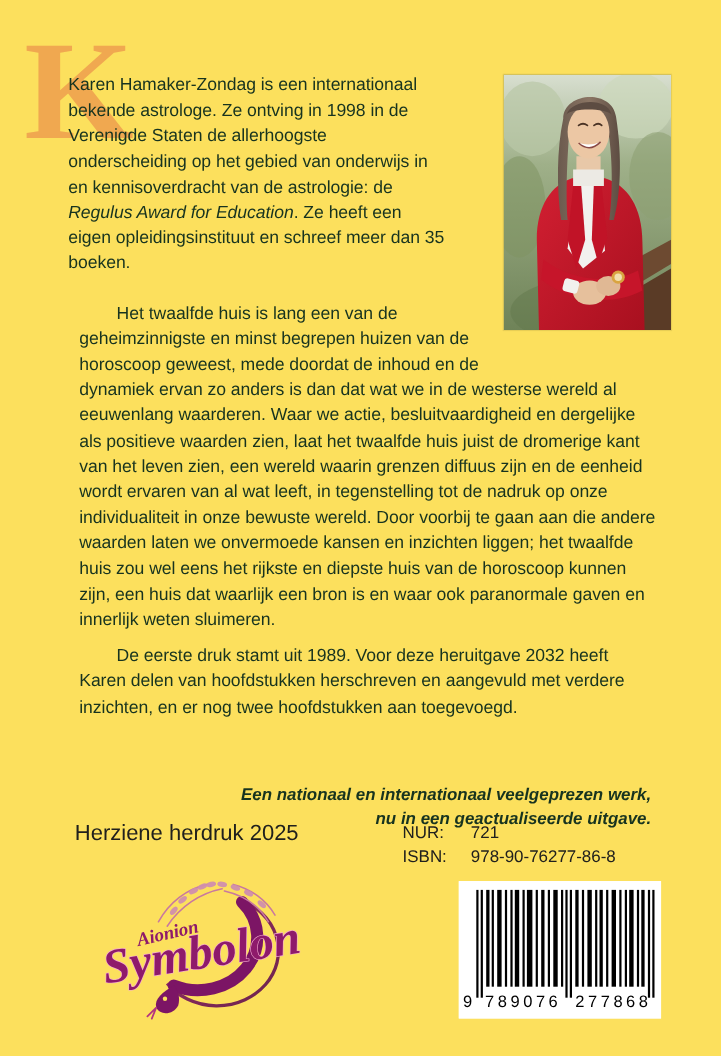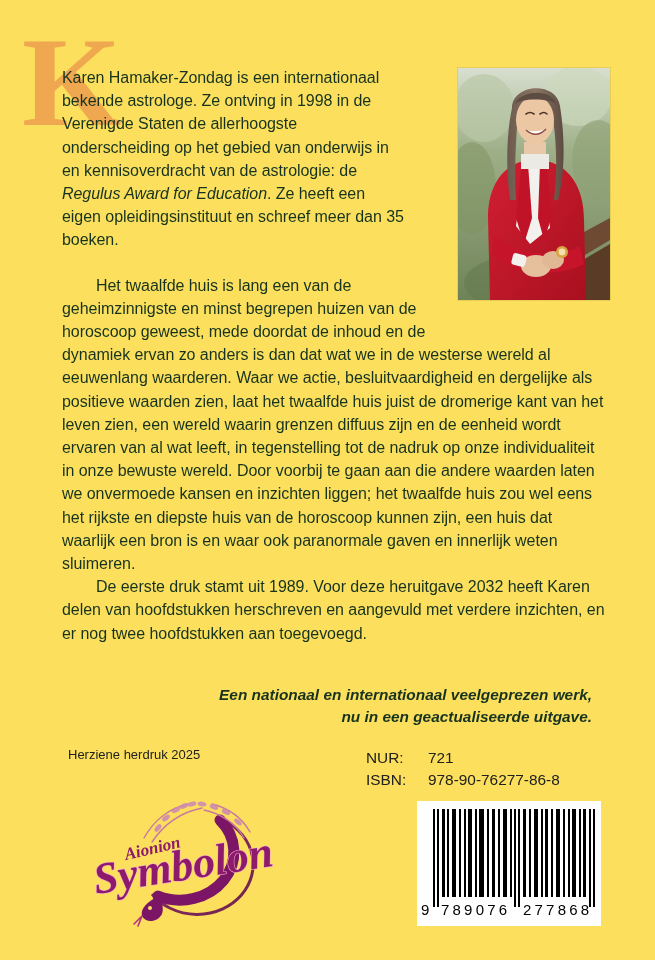--- a/index.html
+++ b/index.html
@@ -62,52 +62,52 @@
     font-size: 16px;
     line-height: 23.2px;
     letter-spacing: -0.05px;
   }
   .intro {
     width: 345px;
     margin: 0 0 22px 0;
   }
   .intro em { font-style: italic; }
   p.body {
-    margin: 0;
+    margin: 10px;
     text-indent: 34px;
   }
   
   .photo-spacer {
     float: right;
     width: 160px;
     height: 62px;
     shape-outside: content-box;
   }
 
   
   .tagline {
     position: absolute;
     left: 62px;
-    top: 684px;
+    top: 712px;
     width: 530px;
     text-align: right;
     font-style: italic;
     font-weight: 700;
     font-size: 15.4px;
     line-height: 22px;
     color: #17331f;
     z-index: 2;
   }
 
   
   .reprint {
     position: absolute;
     left: 68px;
     top: 747px;
-    font-size: 13px;
+    font-size: 20px;
     color: #20201d;
     z-index: 2;
   }
 
   
   .codes {
     position: absolute;
     left: 366px;
     top: 747px;
     font-size: 15.4px;

